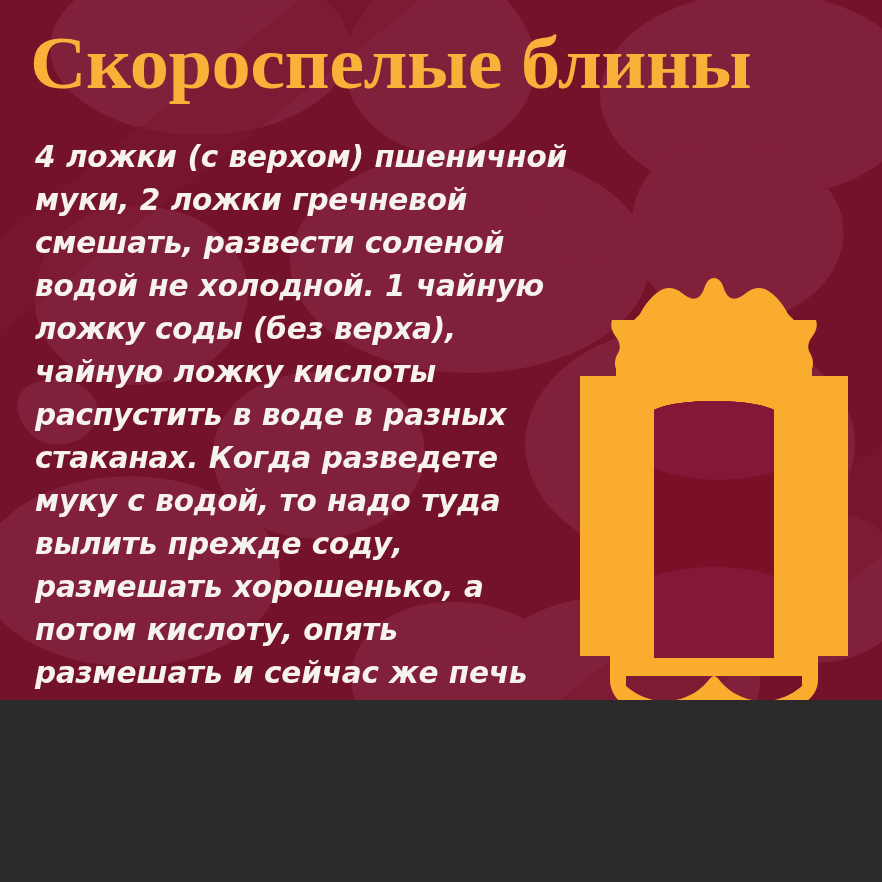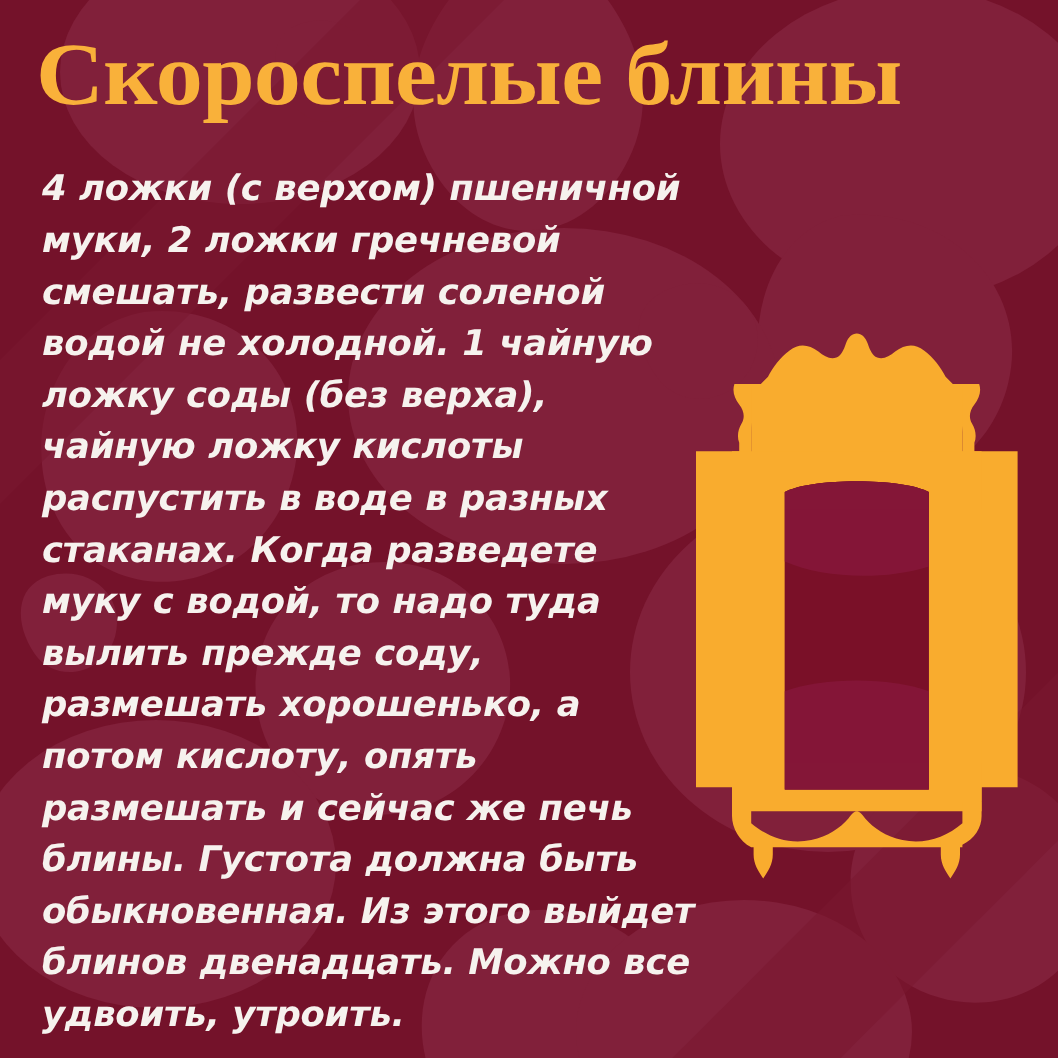--- a/index.html
+++ b/index.html
@@ -5,21 +5,21 @@
 <style>
   html, body {
     margin: 0;
     padding: 0;
     background: #2b2b2b;
   }
 
   #card {
     position: relative;
     width: 882px;
-    height: 882px;
+    height: 700px;
     overflow: hidden;
     background: #404040;
     font-family: "Liberation Sans", "DejaVu Sans", sans-serif;
     -webkit-font-smoothing: antialiased;
   }
 
   
   #bg-pattern {
     position: absolute;
     inset: 0;

